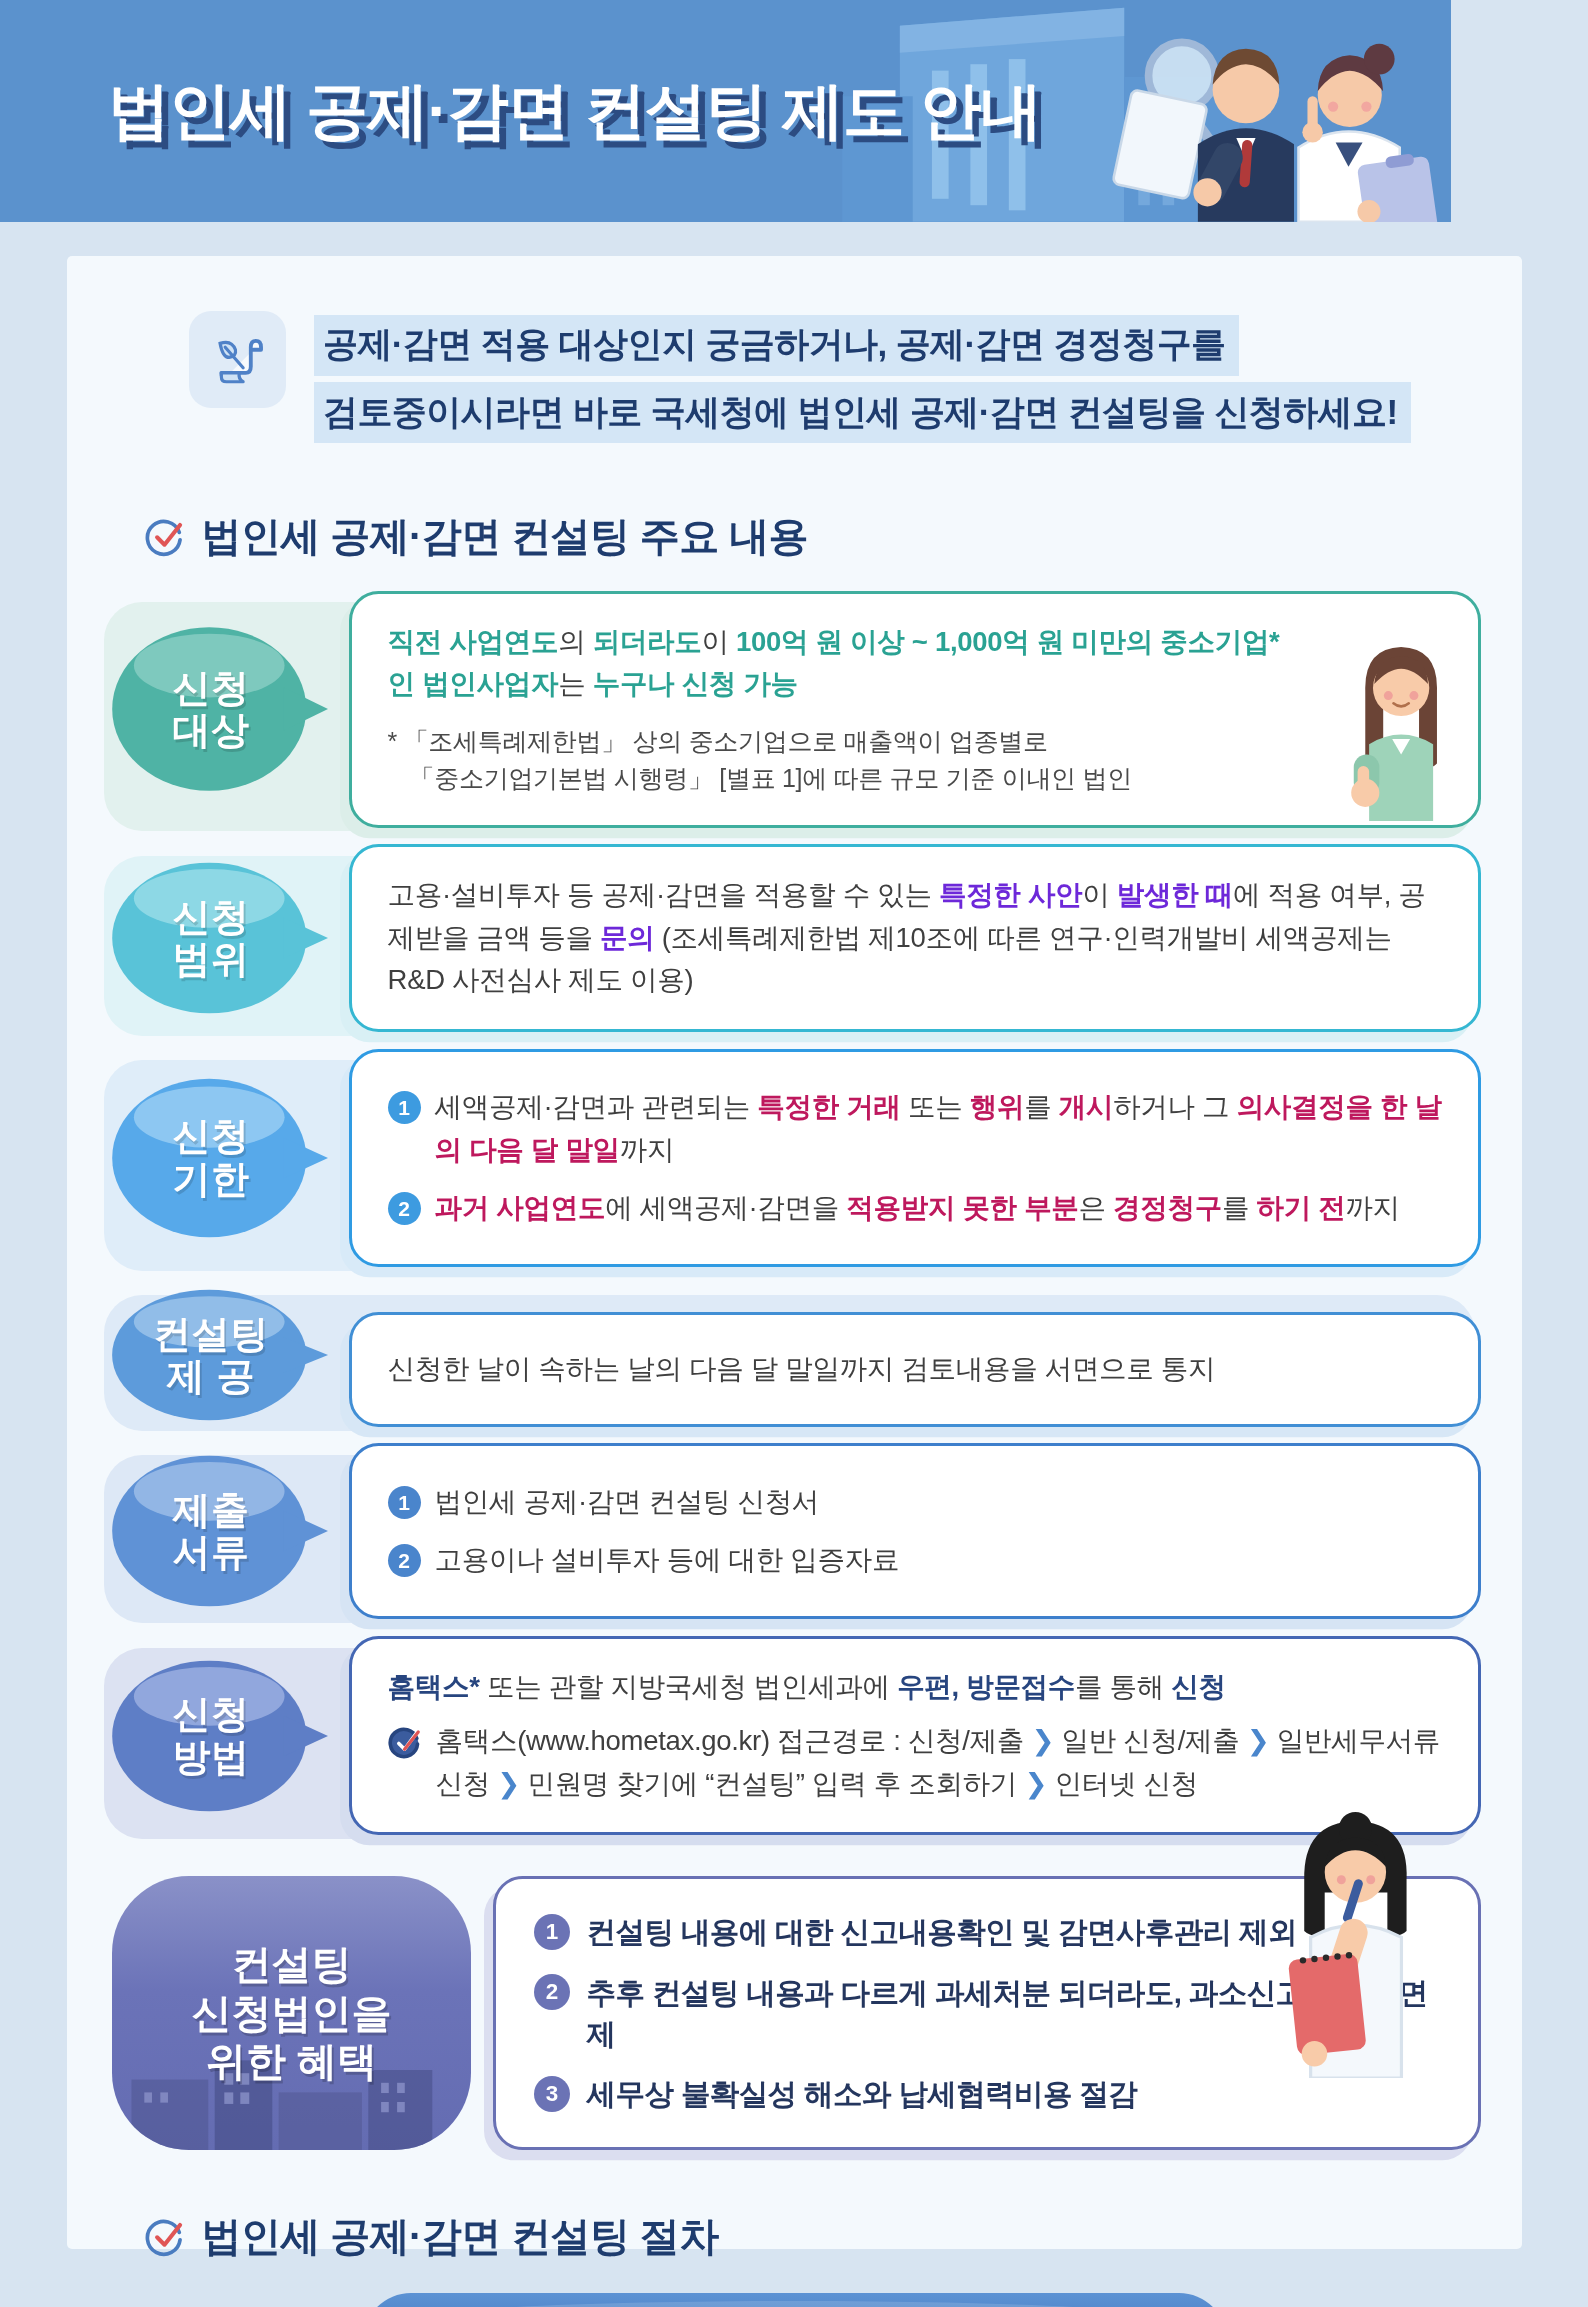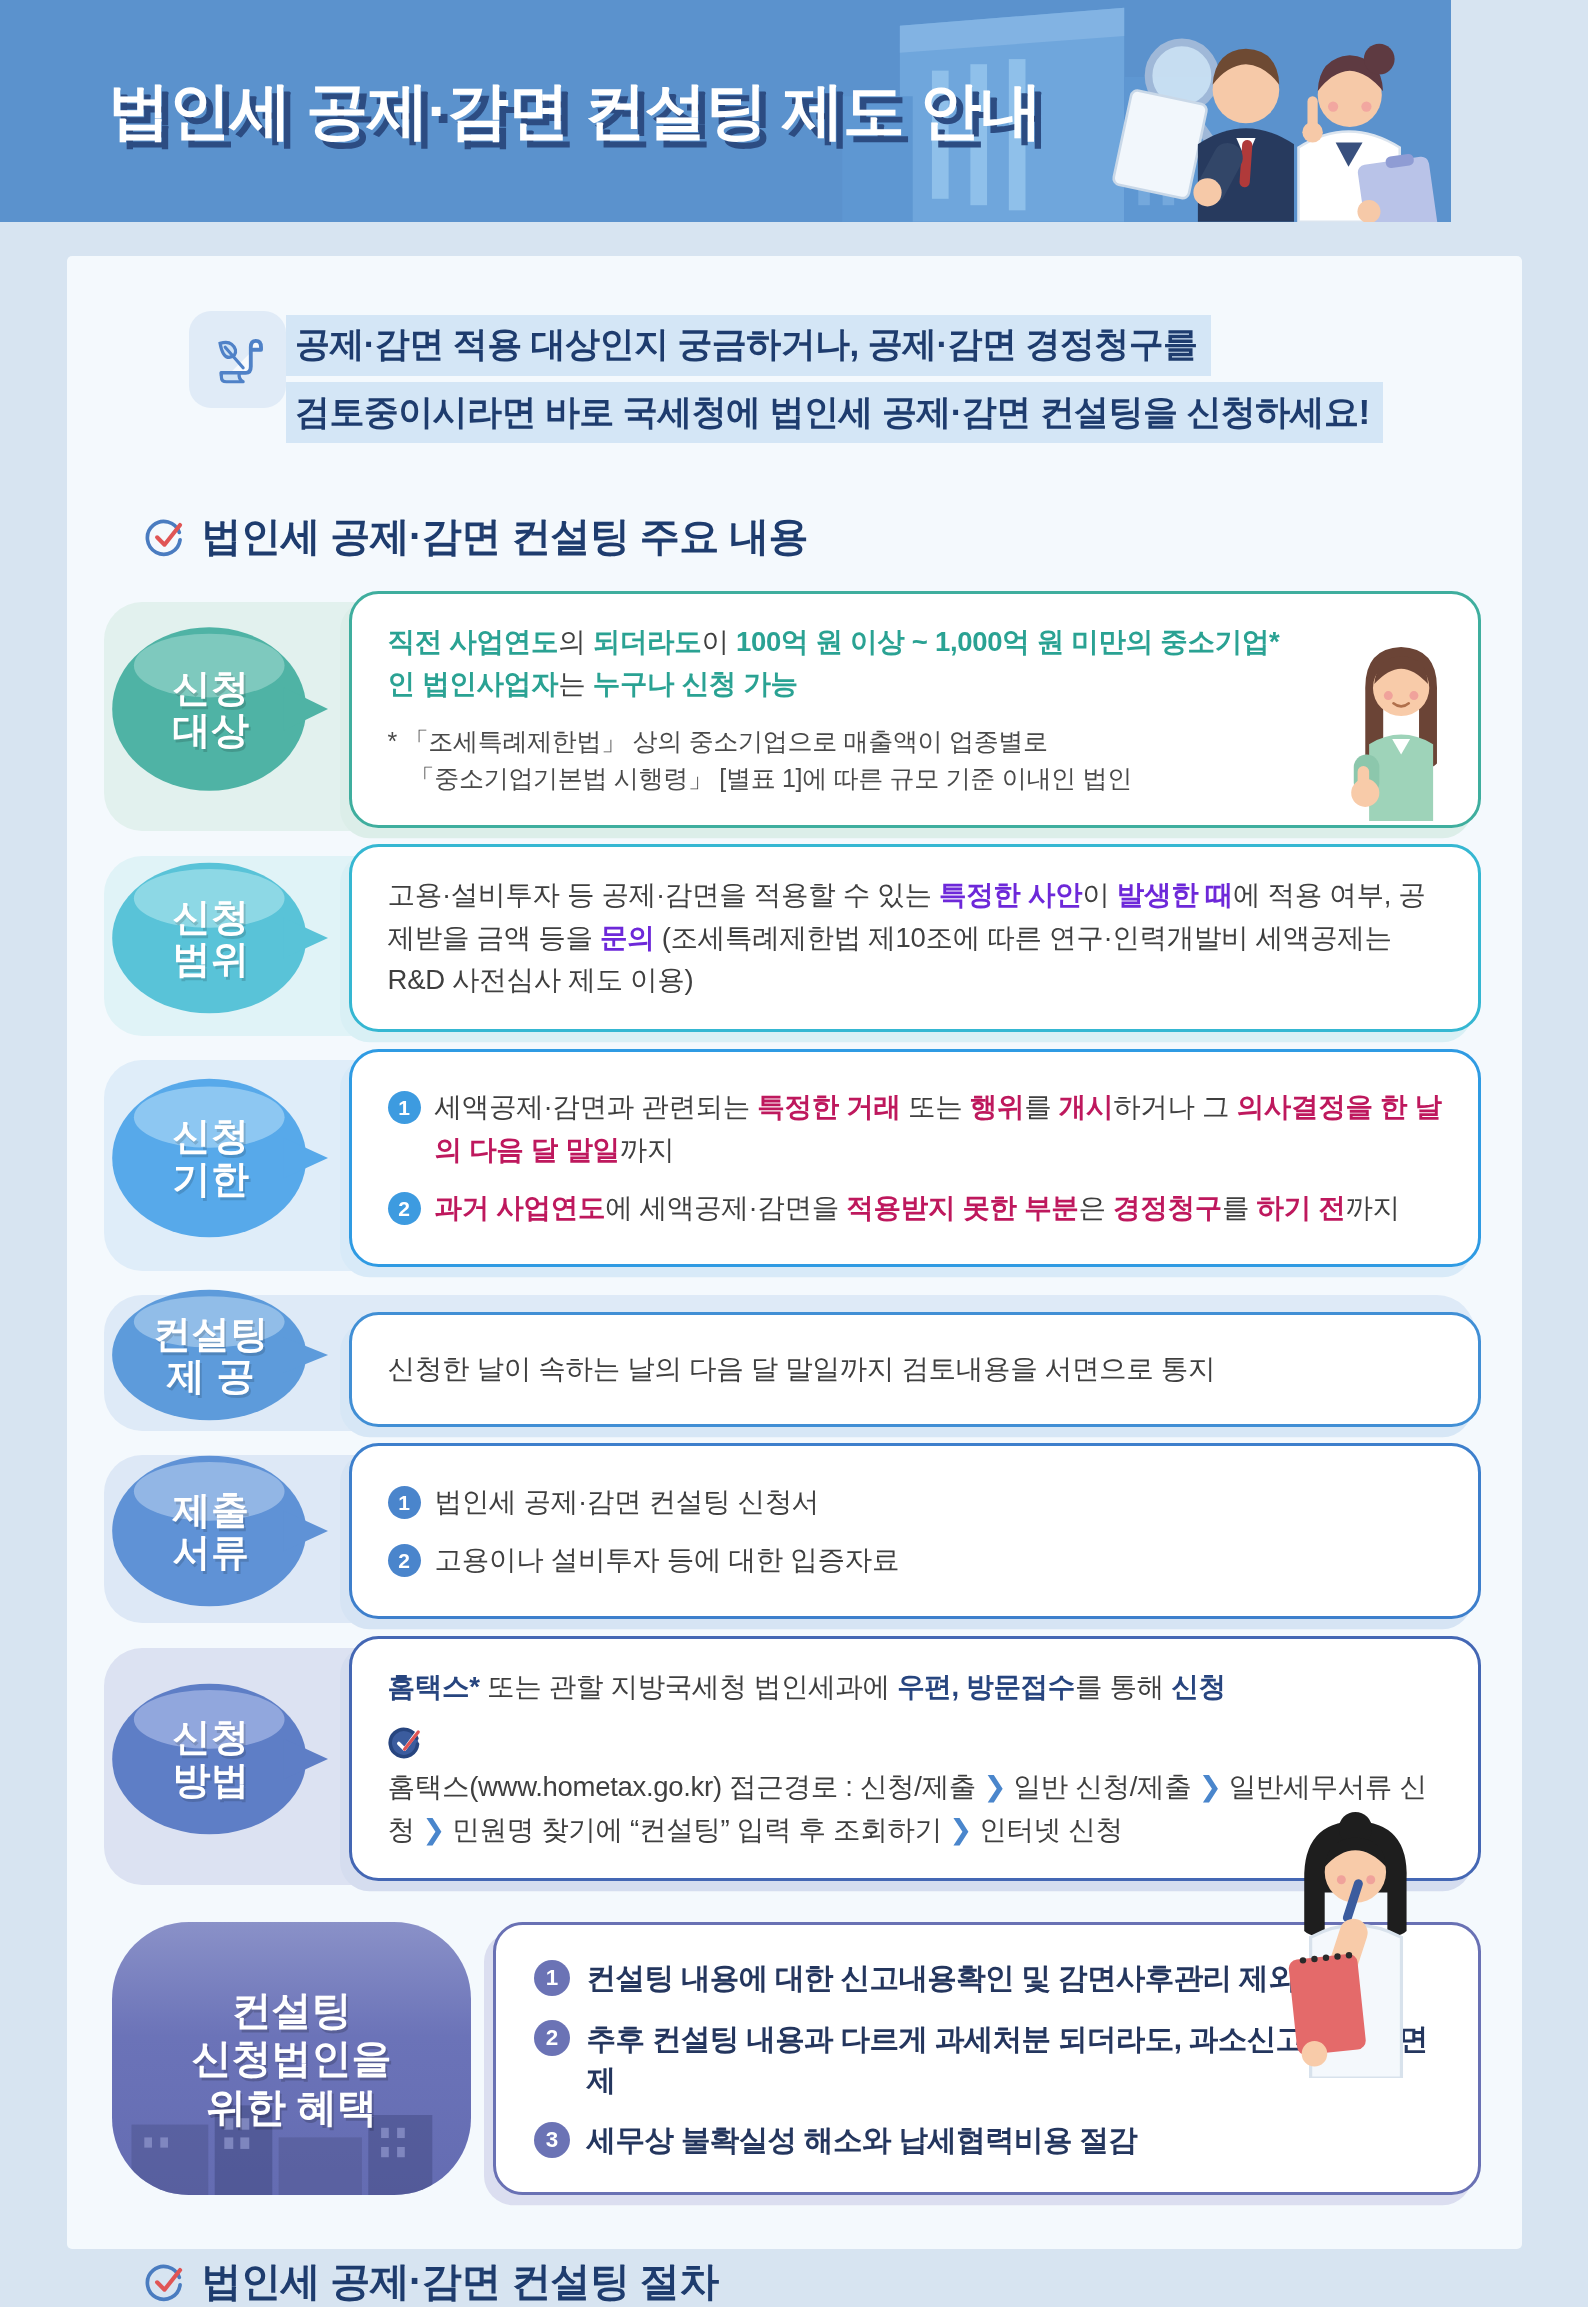--- a/index.html
+++ b/index.html
@@ -22,21 +22,21 @@
   }
   .header-illu{ position:absolute; right:0; top:0; height:222px; z-index:2; }
 
   
   .card{
     position:absolute; top:256px; left:67px; width:1455px; height:1993px;
     background:#F4F9FD; border-radius:5.1px;
   }
 
   
-  .intro{ display:flex; align-items:flex-start; padding:55px 0 0 122px; }
+  .intro{ display:flex; align-items:flex-start; gap:28px; padding:55px 0 0 122px; }
   .intro-icon{
     width:97px; height:97px; border-radius:22px; background:#E0EBF7;
     display:flex; align-items:center; justify-content:center; flex:0 0 auto;
   }
   .intro-text{ padding-top:3.8px; }
   .intro-line{
     display:inline-block; font-size:35px; font-weight:800; color:#1E3C6E;
     background:#D4E6F6; padding:6.4px 14px 7.7px 9px; margin-bottom:6.4px;
     letter-spacing:-0.6px;
   }
@@ -75,21 +75,21 @@
     flex:0 0 auto; width:33px; height:33px; border-radius:50%; background:var(--nc,#3D9BE0);
     color:#fff; font-size:21px; font-weight:700; display:flex; align-items:center; justify-content:center;
     margin-top:5.1px;
   }
   .sg-d{ color:#3F3F3F; }
   .sg-teal{ color:#2AA293; font-weight:800; }
   .sg-cyan{ color:#6d28d9; font-weight:800; }
   .sg-blue{ color:#be185d; font-weight:800; }
   .sg-navy{ color:#27457F; font-weight:800; }
   .sg-chv{ color:#4A86CC; font-weight:800; }
-  .hometax-line{ display:flex; align-items:flex-start; gap:6px; margin-top:11.5px;flex-direction:column; }
+  .hometax-line{ display:flex; align-items:flex-start; gap:12px; margin-top:11.5px; }
   .hometax-line .chk{ width:36px; height:36px; margin-top:3.8px; }
 
   
   .row1{ --bd:#3FAE9E; --pale:#E2F1EE; --pale2:#DCEEE9; }
   .row2{ --bd:#35B7D2; --pale:#E0F3F7; --pale2:#D9F0F5; }
   .row3{ --bd:#2F9BE3; --pale:#DFEDF9; --pale2:#D8EAF8; --nc:#3D9BE0; }
   .row4{ --bd:#418FD5; --pale:#DEEAF7; --pale2:#D7E7F6; }
   .row5{ --bd:#3D7FCC; --pale:#DDE8F6; --pale2:#D6E4F4; --nc:#4A85CC; }
   .row6{ --bd:#4467B4; --pale:#DCE2F2; --pale2:#D5DDEF; }
 

